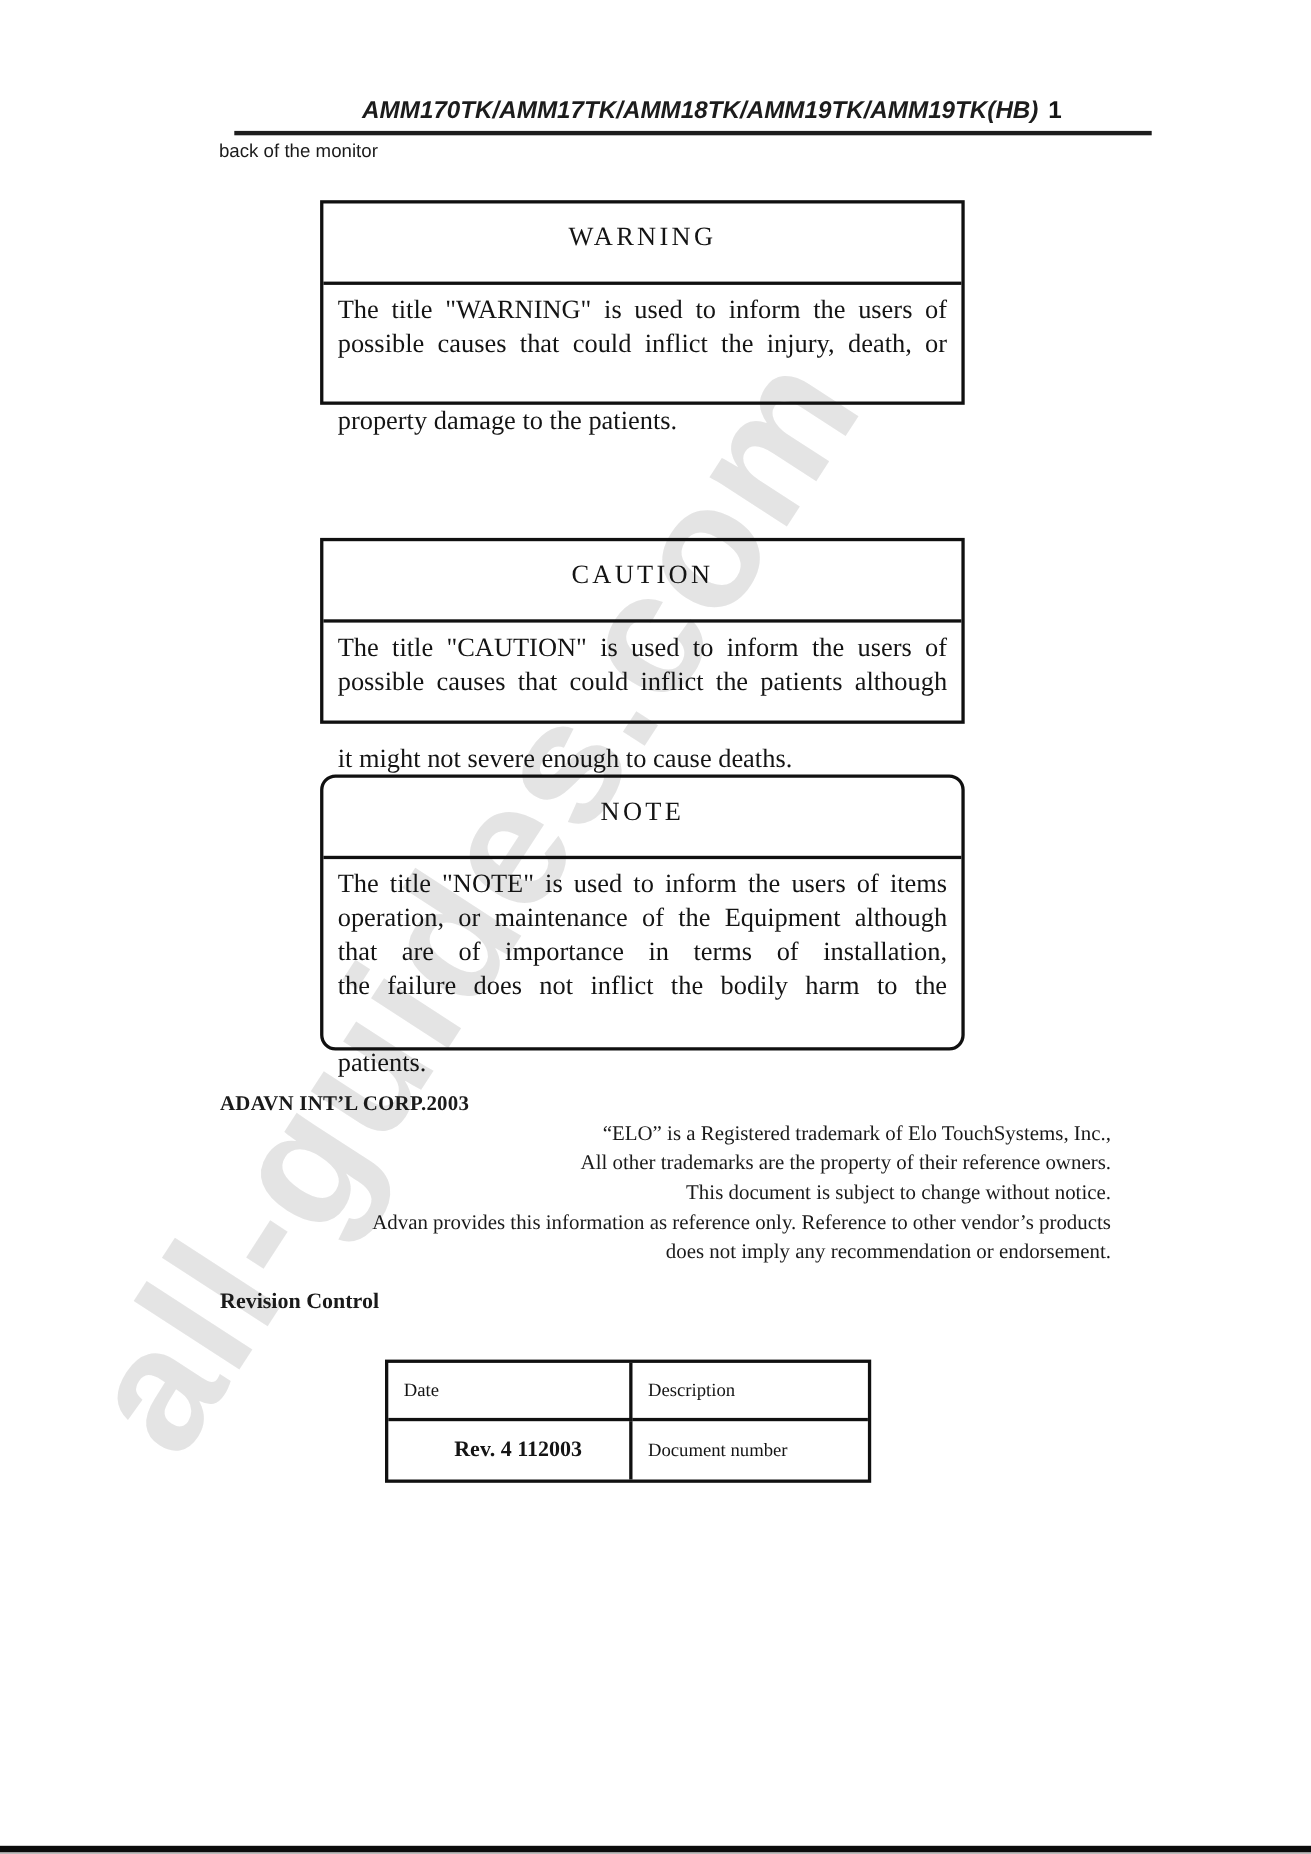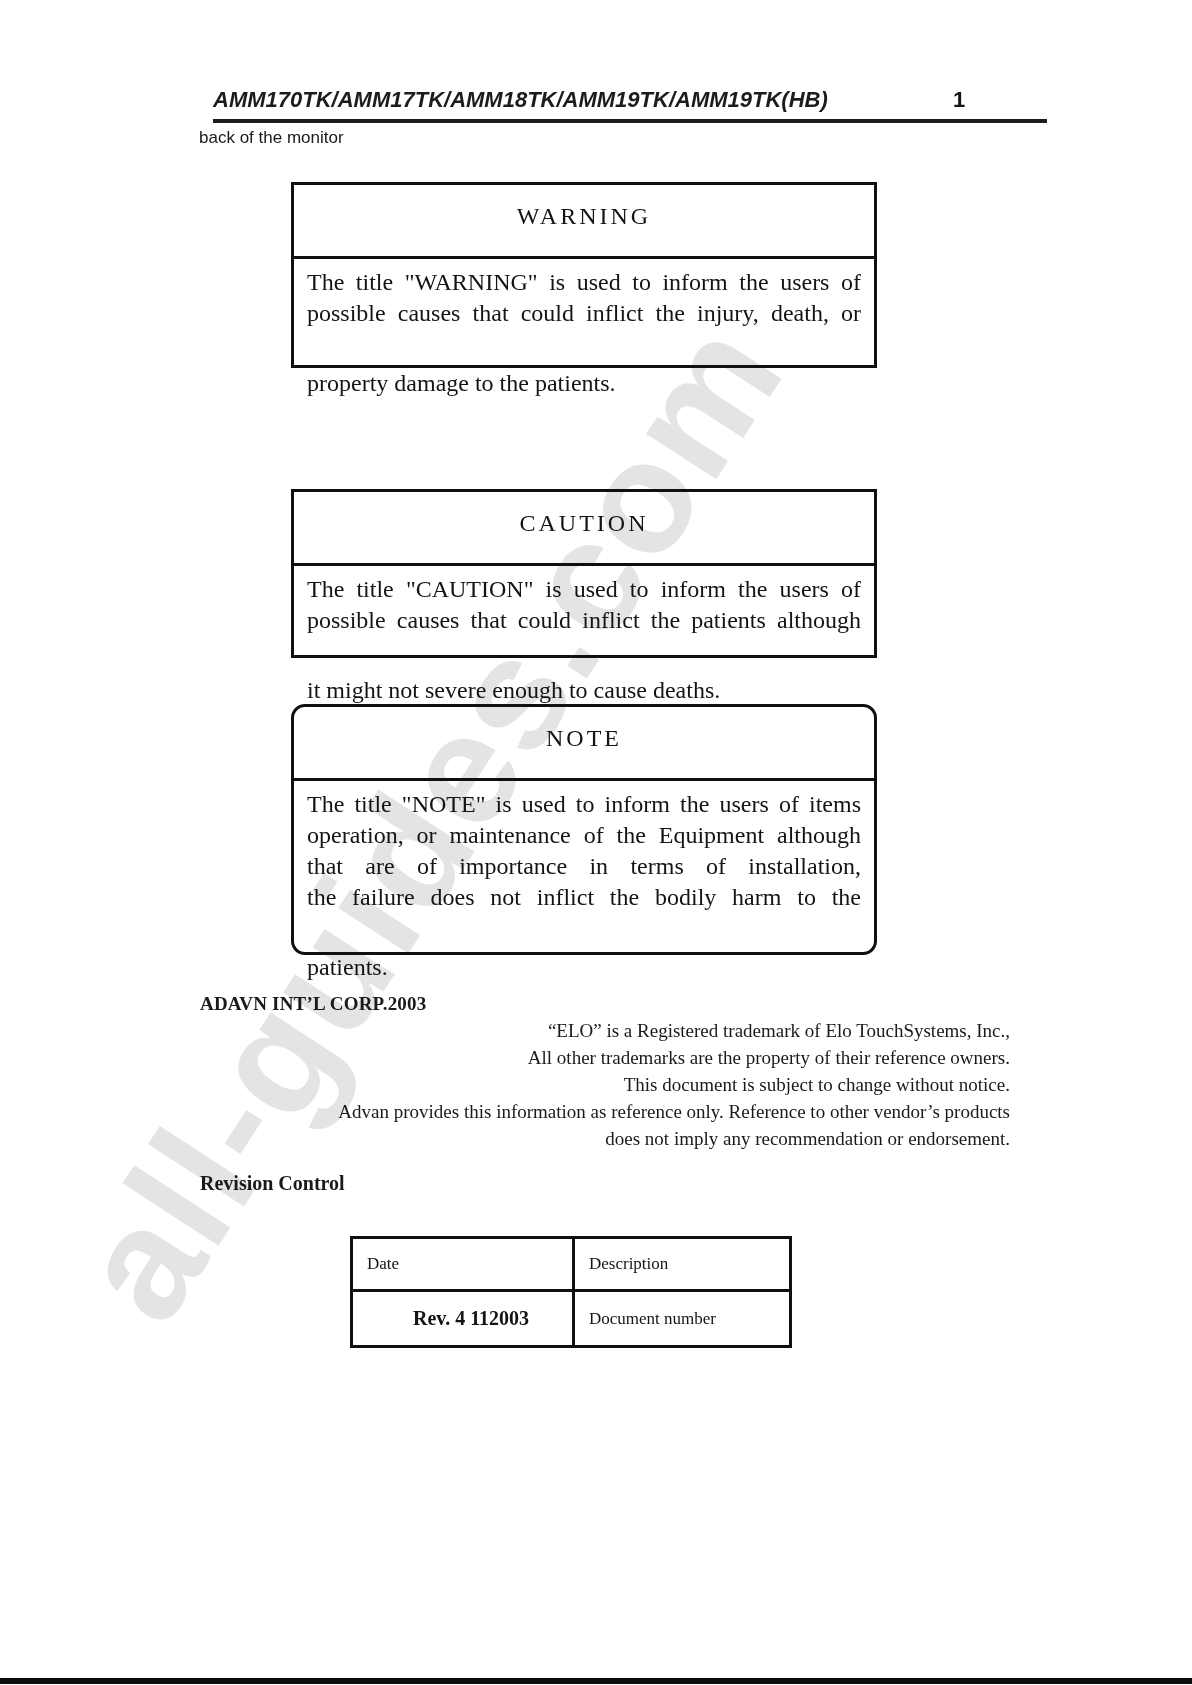--- a/index.html
+++ b/index.html
@@ -24,20 +24,21 @@
     color:#cfcfcf;
     opacity:.55;
     white-space:nowrap;
     z-index:0;
     user-select:none;
   }
   .content{position:absolute;inset:0;z-index:1;}
   
   .hdr-models{
     position:absolute;left:213px;top:87px;width:731px;
+    text-align:right;
     font-family:"Liberation Sans", sans-serif;
     font-style:italic;font-weight:600;
     font-size:22px;line-height:26px;
     color:#1c1c1c;
     white-space:nowrap;
   }
   .hdr-pagenum{
     position:absolute;left:953px;top:87px;
     font-family:"Liberation Sans", sans-serif;
     font-weight:bold;font-size:22px;line-height:26px;

